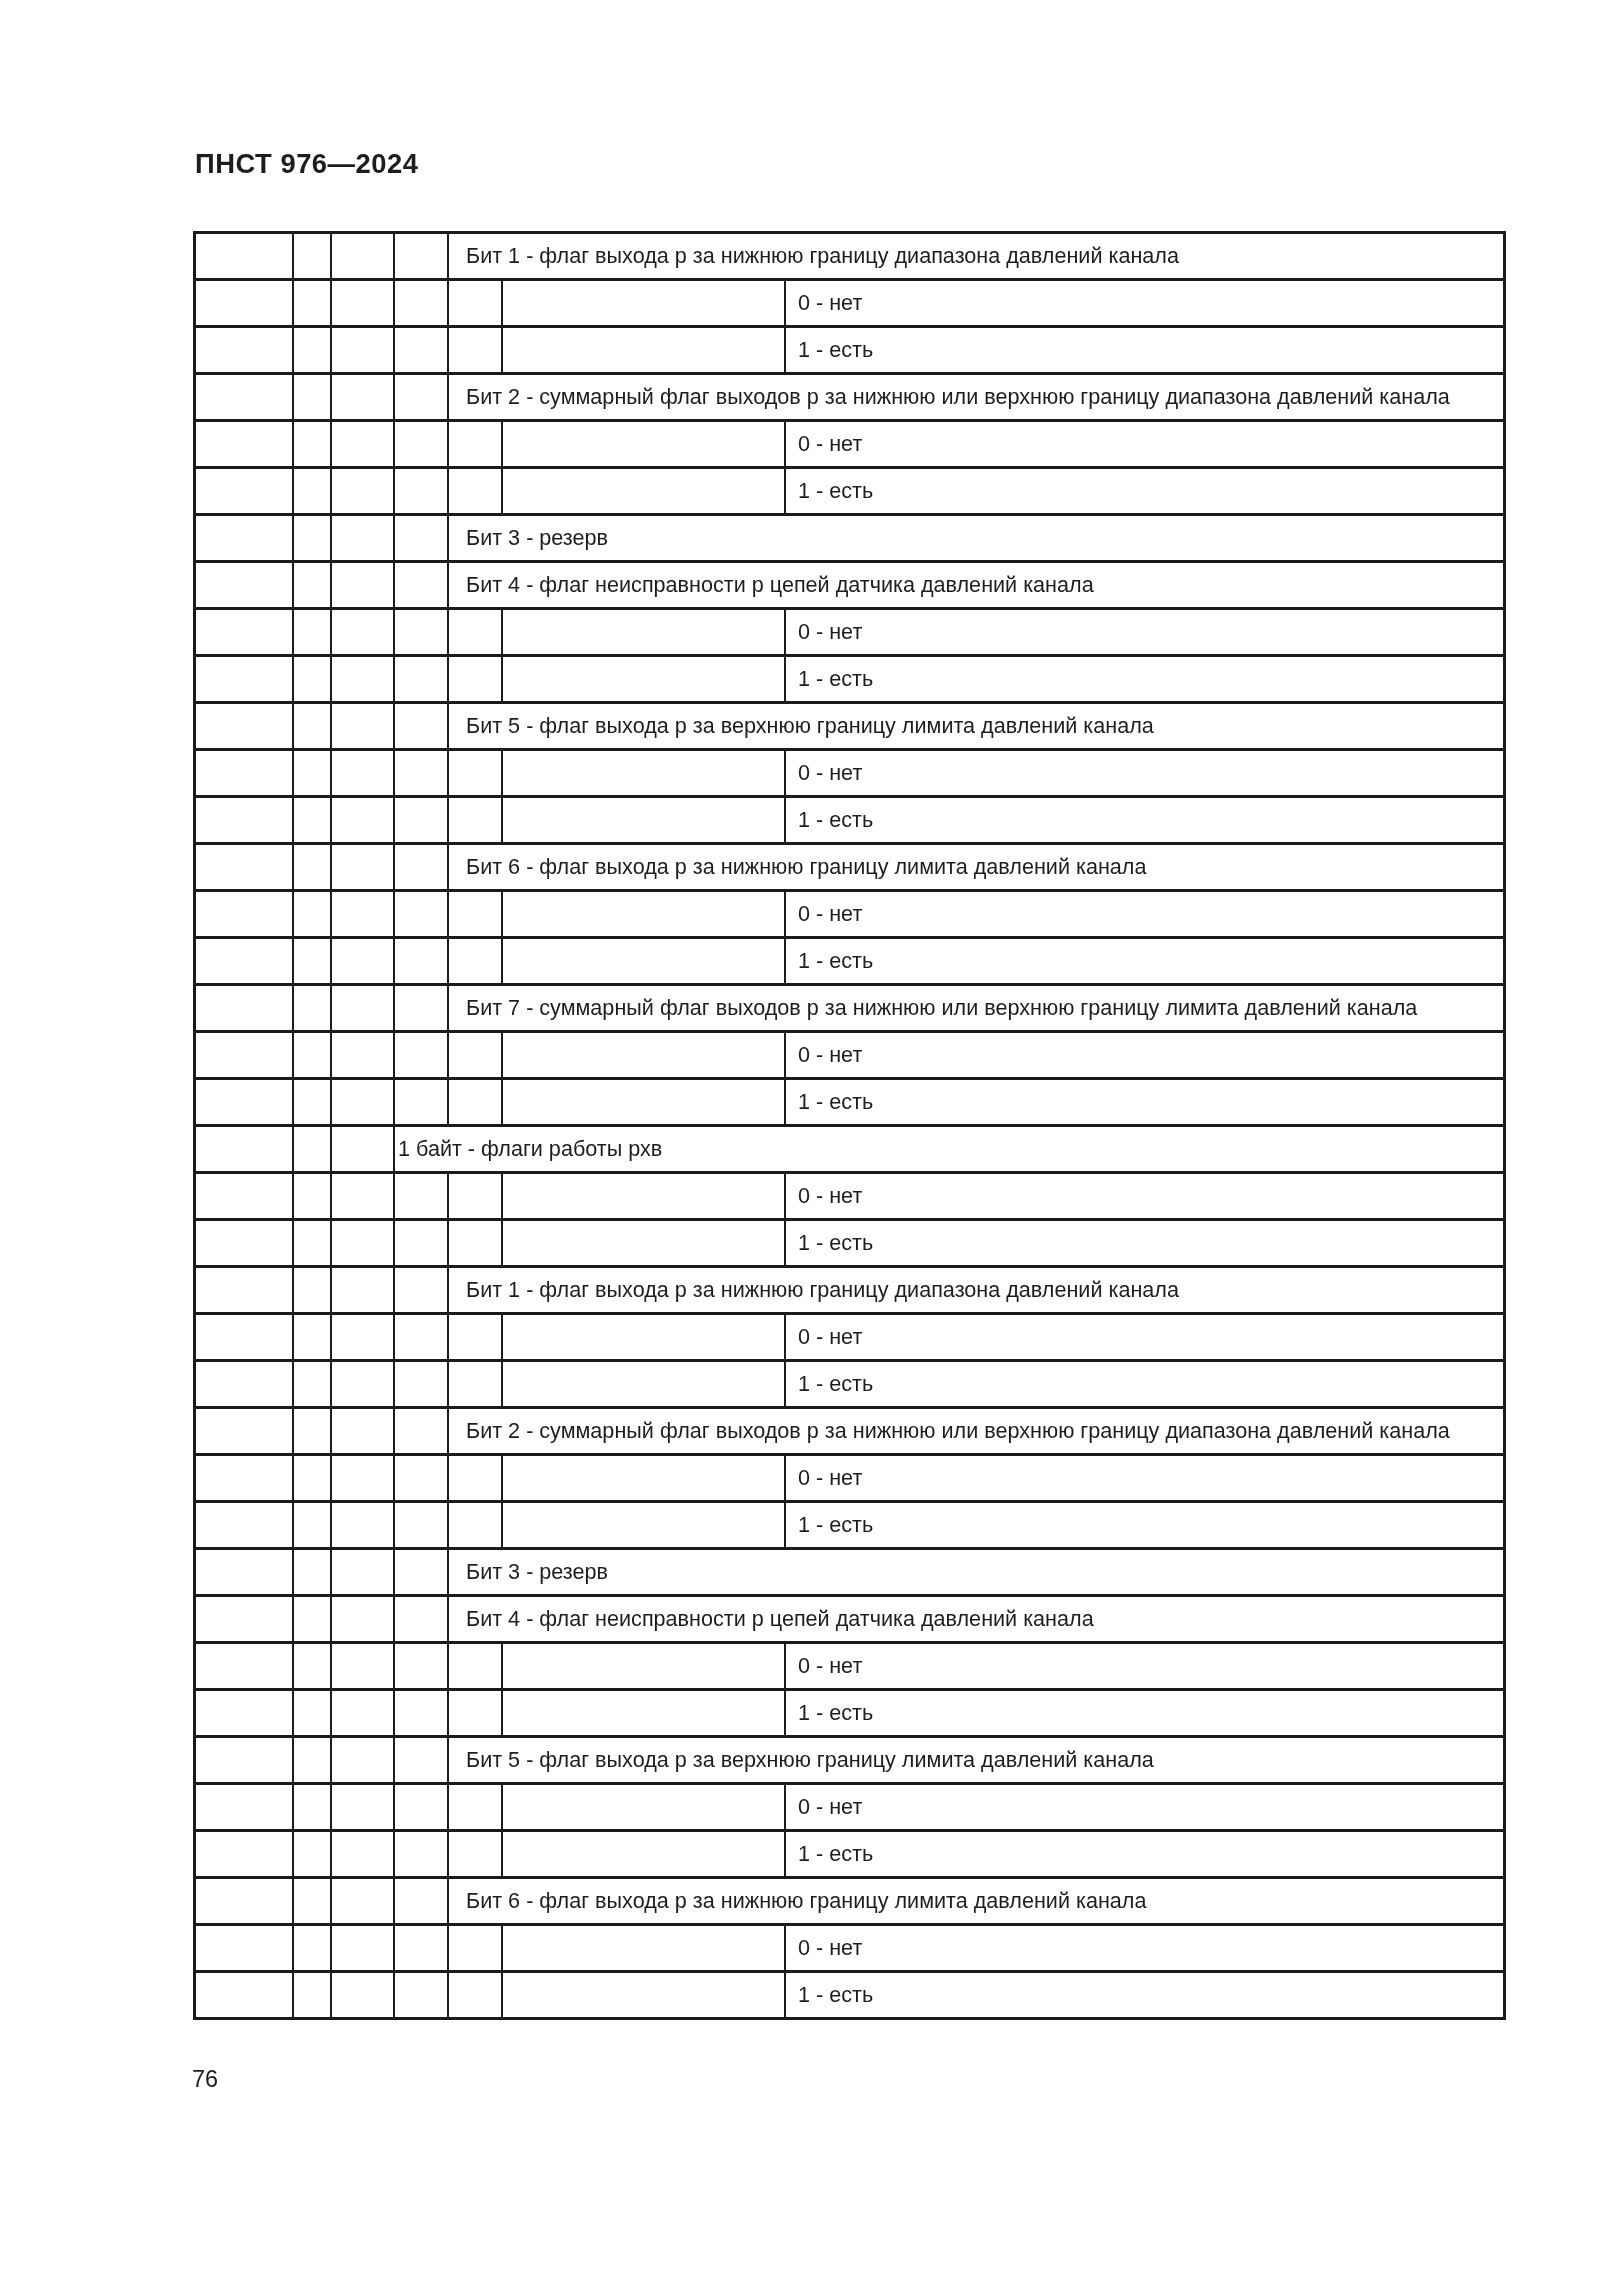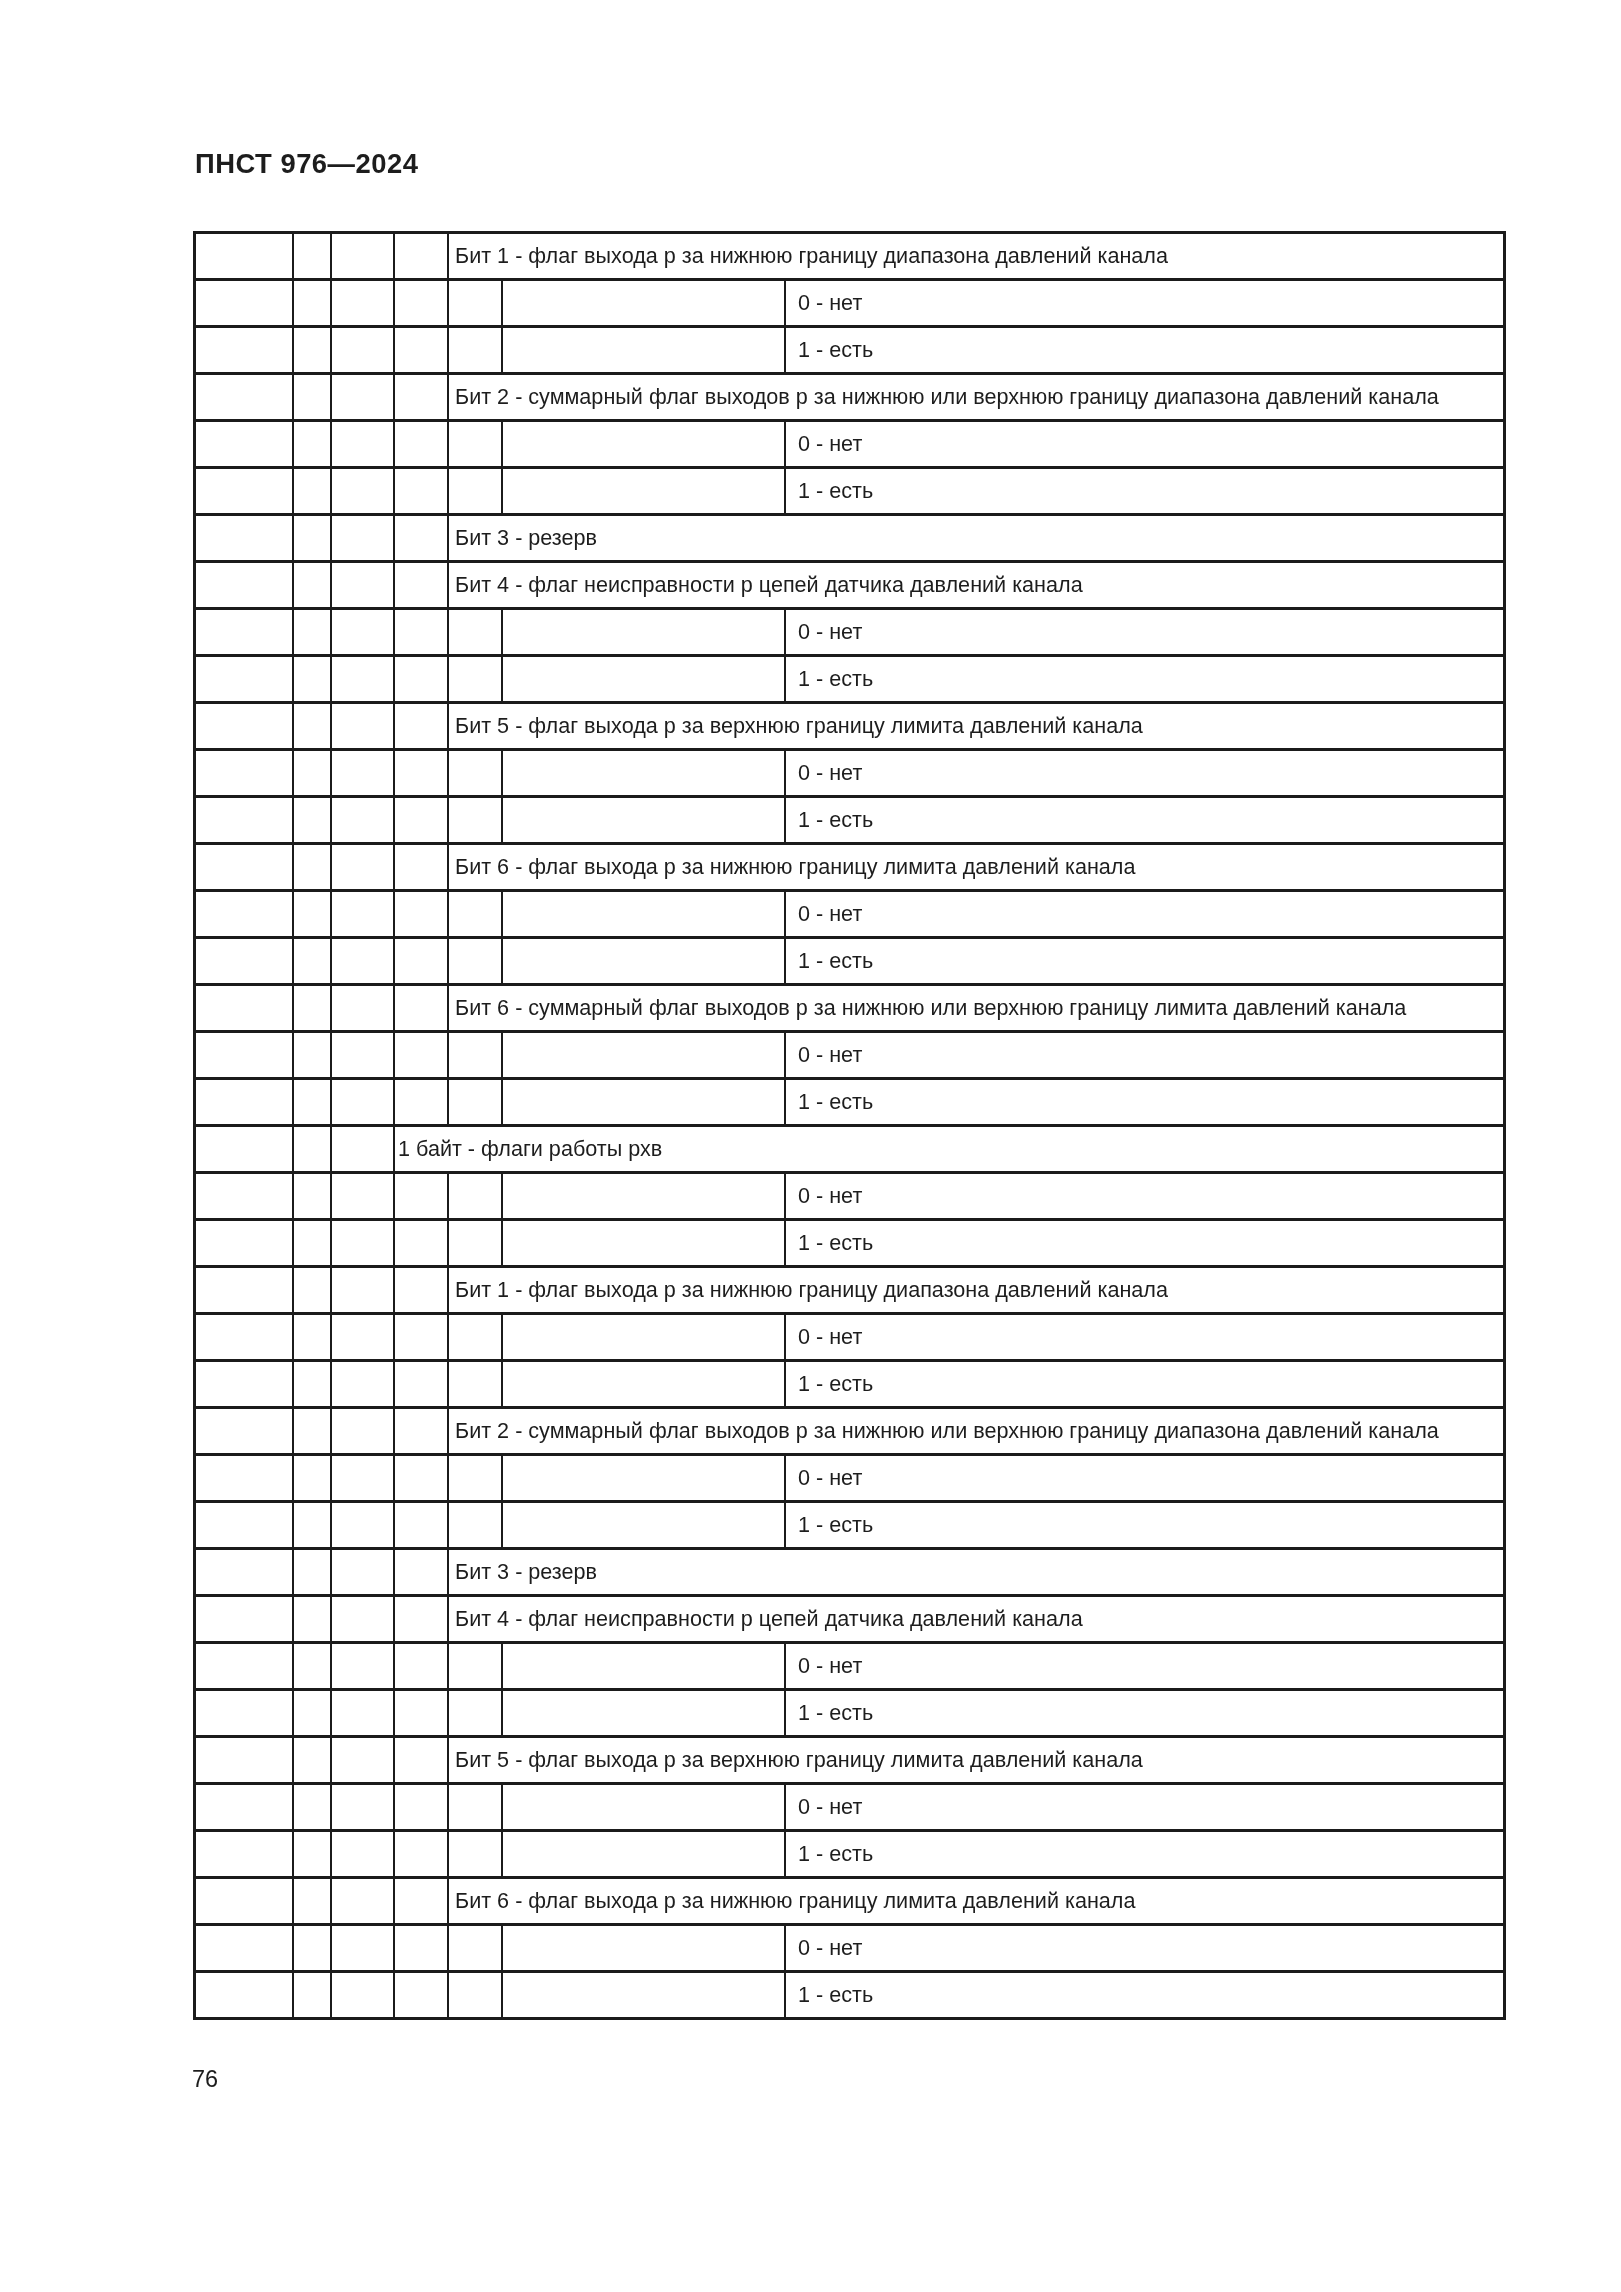--- a/index.html
+++ b/index.html
@@ -48,21 +48,21 @@
     display: flex;
     align-items: center;
   }
   .cell:last-child { border-right: none; flex: 1 1 auto; }
   .label-cell {
     font-size: 21.6px;
     line-height: 1.1;
     white-space: nowrap;
     overflow: hidden;
   }
-  .bit-label-cell   { padding-left: 6px; }
+  .bit-label-cell   { padding-left: 17px; }
   .byte-label-cell  { padding-left: 3px; }
   .value-label-cell { padding-left: 12px; }
   .w-a { width: 98px; }
   .w-b { width: 38px; }
   .w-c { width: 63px; }
   .w-d { width: 54px; }
   .w-e { width: 54px; }
   .w-f { width: 283px; }
   .page-number {
     position: absolute;
@@ -207,21 +207,21 @@
         <div class="cell w-d"></div>
         <div class="cell w-e"></div>
         <div class="cell w-f"></div>
         <div class="cell label-cell value-label-cell">1 - есть</div>
       </div>
       <div class="trow trow-bit">
         <div class="cell w-a"></div>
         <div class="cell w-b"></div>
         <div class="cell w-c"></div>
         <div class="cell w-d"></div>
-        <div class="cell label-cell bit-label-cell">Бит 6 - суммарный флаг выходов р за нижнюю или верхнюю границу лимита давлений канала</div>
+        <div class="cell label-cell bit-label-cell">Бит 7 - суммарный флаг выходов р за нижнюю или верхнюю границу лимита давлений канала</div>
       </div>
       <div class="trow trow-value">
         <div class="cell w-a"></div>
         <div class="cell w-b"></div>
         <div class="cell w-c"></div>
         <div class="cell w-d"></div>
         <div class="cell w-e"></div>
         <div class="cell w-f"></div>
         <div class="cell label-cell value-label-cell">0 - нет</div>
       </div>

